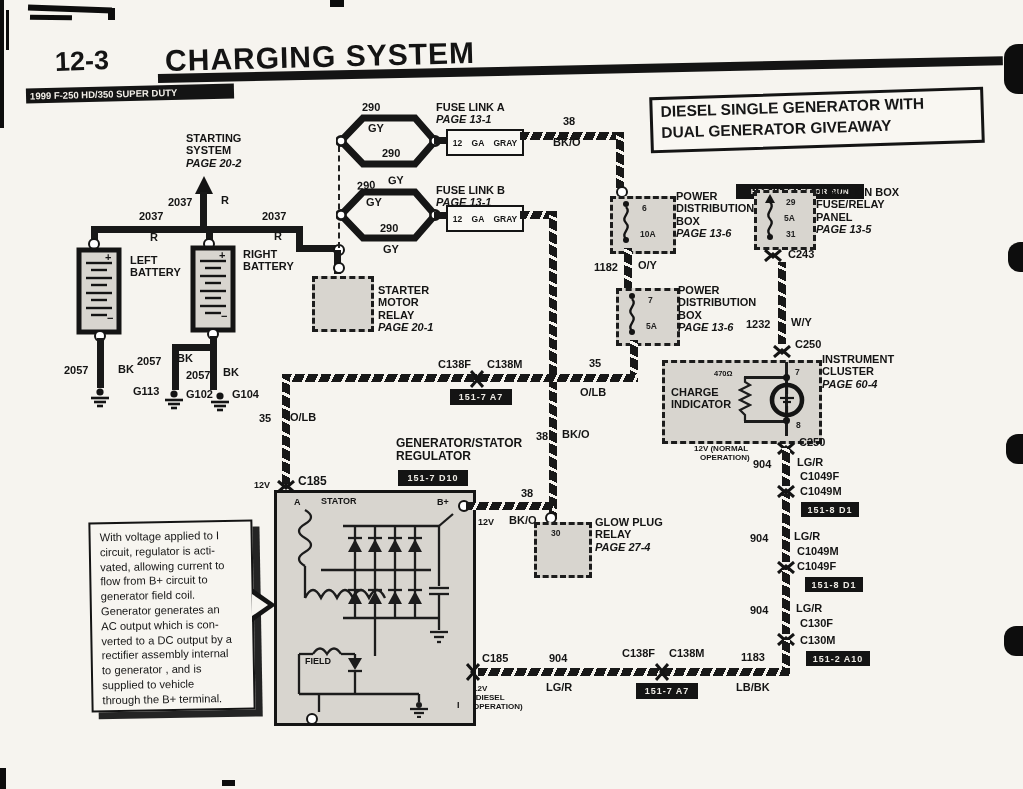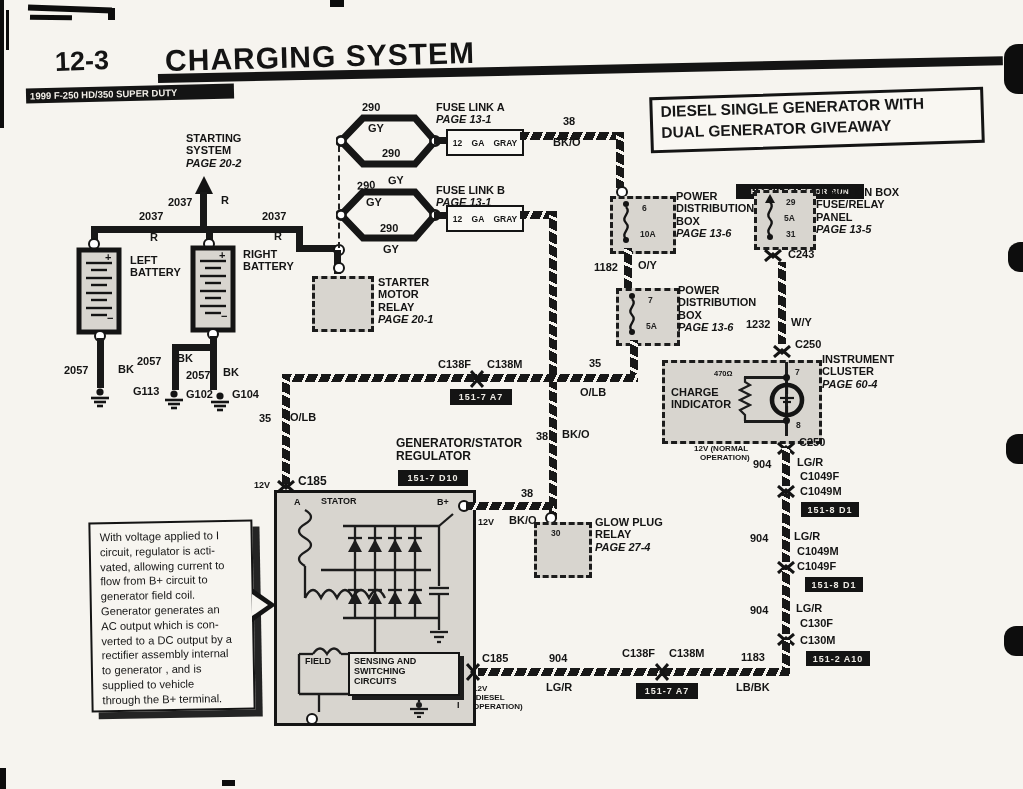--- a/index.html
+++ b/index.html
@@ -158,21 +158,21 @@
         <line x1="5" y1="14" x2="17" y2="14"></line>
         <line x1="8" y1="18" x2="14" y2="18"></line>
       </g>
   </svg>
   <div class="lbl u" style="left:232px;top:388px;">G104</div>
 
   <div class="term" style="left:333px;top:244px;"></div>
   <div class="wire-v" style="left:334px;top:250px;height:24px;"></div>
   <div class="term" style="left:333px;top:262px;"></div>
   <div class="dashed-box" style="left:312px;top:276px;width:56px;height:50px;"></div>
-  <div class="lbl" style="left:378px;top:276px;">
+  <div class="lbl" style="left:378px;top:284px;">
     <div class="u">STARTER</div>
       <div class="u">MOTOR</div>
     <div class="u">RELAY</div>
       <div class="pg">PAGE 20-1</div>
   </div>
   <div class="dash-link" style="left:338px;top:146px;height:102px;"></div>
 
   <svg class="abs" style="left:336px;top:112px;" width="104" height="58" viewBox="0 0 104 58">
     <polygon points="5,29 27,6 79,6 99,29 79,52 27,52" fill="#f6f4ef" stroke="#161616" stroke-width="7"></polygon>
     <circle cx="5" cy="29" r="4.6" fill="#fff" stroke="#161616" stroke-width="2.6"></circle>
@@ -358,25 +358,20 @@
         </g>
       <circle cx="140" cy="199" r="3"></circle>
     </g>
     <g stroke="#1c1c1c" stroke-width="2.3">
         <line x1="131" y1="203" x2="149" y2="203"></line>
         <line x1="135" y1="207" x2="145" y2="207"></line>
         <line x1="138" y1="211" x2="142" y2="211"></line>
       </g>
   </svg>
   <div class="lbl sm" style="left:305px;top:656px;font-size:9px;">FIELD</div>
-  <div class="abs" style="left:348px;top:652px;width:112px;height:44px;background:#e9e7e1;border:2.4px solid #141414;box-shadow:4px 4px 0 #1d1d1d;padding:2px 4px;box-sizing:border-box;">
-    <div class="lbl" style="position:static;font-size:9px;">SENSING AND</div>
-    <div class="lbl" style="position:static;font-size:9px;">SWITCHING</div>
-    <div class="lbl" style="position:static;font-size:9px;">CIRCUITS</div>
-  </div>
   <div class="lbl sm" style="left:457px;top:700px;font-size:9px;">I</div>
   <div class="term" style="left:306px;top:713px;"></div>
 
   <div class="term" style="left:458px;top:500px;"></div>
   <div class="wire-h striped" style="left:466px;top:502px;width:88px;"></div>
   <div class="lbl" style="left:521px;top:487px;">38</div>
   <div class="lbl" style="left:509px;top:514px;">BK/O</div>
   <div class="lbl sm" style="left:478px;top:517px;font-size:9px;">12V</div>
 
   <div class="term" style="left:545px;top:512px;"></div>

